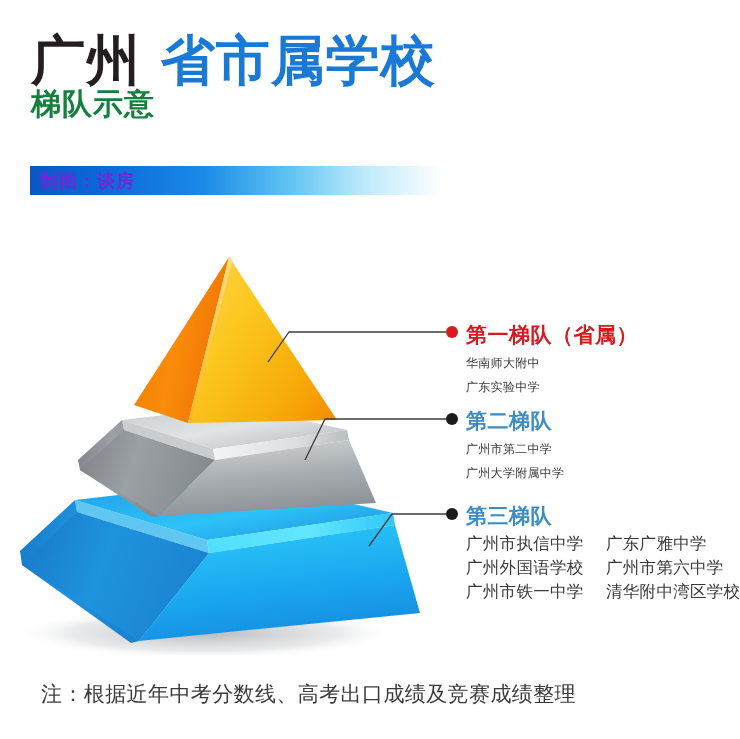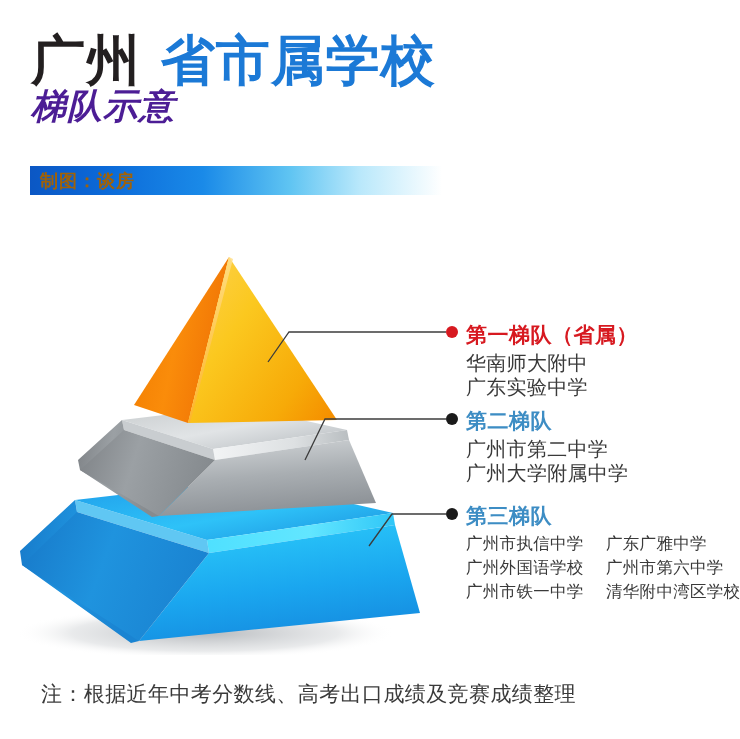--- a/index.html
+++ b/index.html
@@ -31,23 +31,22 @@
     letter-spacing: 1px;
     white-space: nowrap;
     line-height: 1;
   }
   #title-line-1 {
     top: 34px;
     font-size: 54px;
   }
   #title-line-2 {
     top: 89px;
-    font-size: 35px;
-    color: #4c1d95;
-    font-style: italic;
+    font-size: 30px;
+    color: #15803d;
   }
   .t-black { color: #231f20; }
   .t-blue  { color: #1b79d6; }
 
   
   #credit-bar {
     position: absolute;
     left: 30px;
     top: 166px;
     width: 412px;
@@ -59,21 +58,21 @@
                 #5fc4f2 63%,
                 #b9e8fb 80%,
                 #ffffff 100%);
   }
   #credit-text {
     position: absolute;
     left: 40px;
     top: 171px;
     font-size: 18px;
     font-weight: bold;
-    color: #a16207;
+    color: #6d28d9;
     letter-spacing: 1px;
     line-height: 20px;
     white-space: nowrap;
   }
 
   
   #pyramid-figure {
     position: absolute;
     left: 0;
     top: 235px;
@@ -104,21 +103,21 @@
     font-size: 21px;
     font-weight: bold;
     line-height: 26px;
     letter-spacing: 0.5px;
     margin: 0 8px 3px 0;
   }
   .tier-heading.red  { color: #d71920; }
   .tier-heading.blue { color: #3d8dc4; }
 
   .school-line {
-    font-size: 20px;
+    font-size: 12px;
     line-height: 24px;
     color: #3a3a3a;
     letter-spacing: 0.3px;
   }
   .school-row {
     display: flex;
     font-size: 16.5px;
     line-height: 24px;
     color: #3a3a3a;
     letter-spacing: 0.3px;

